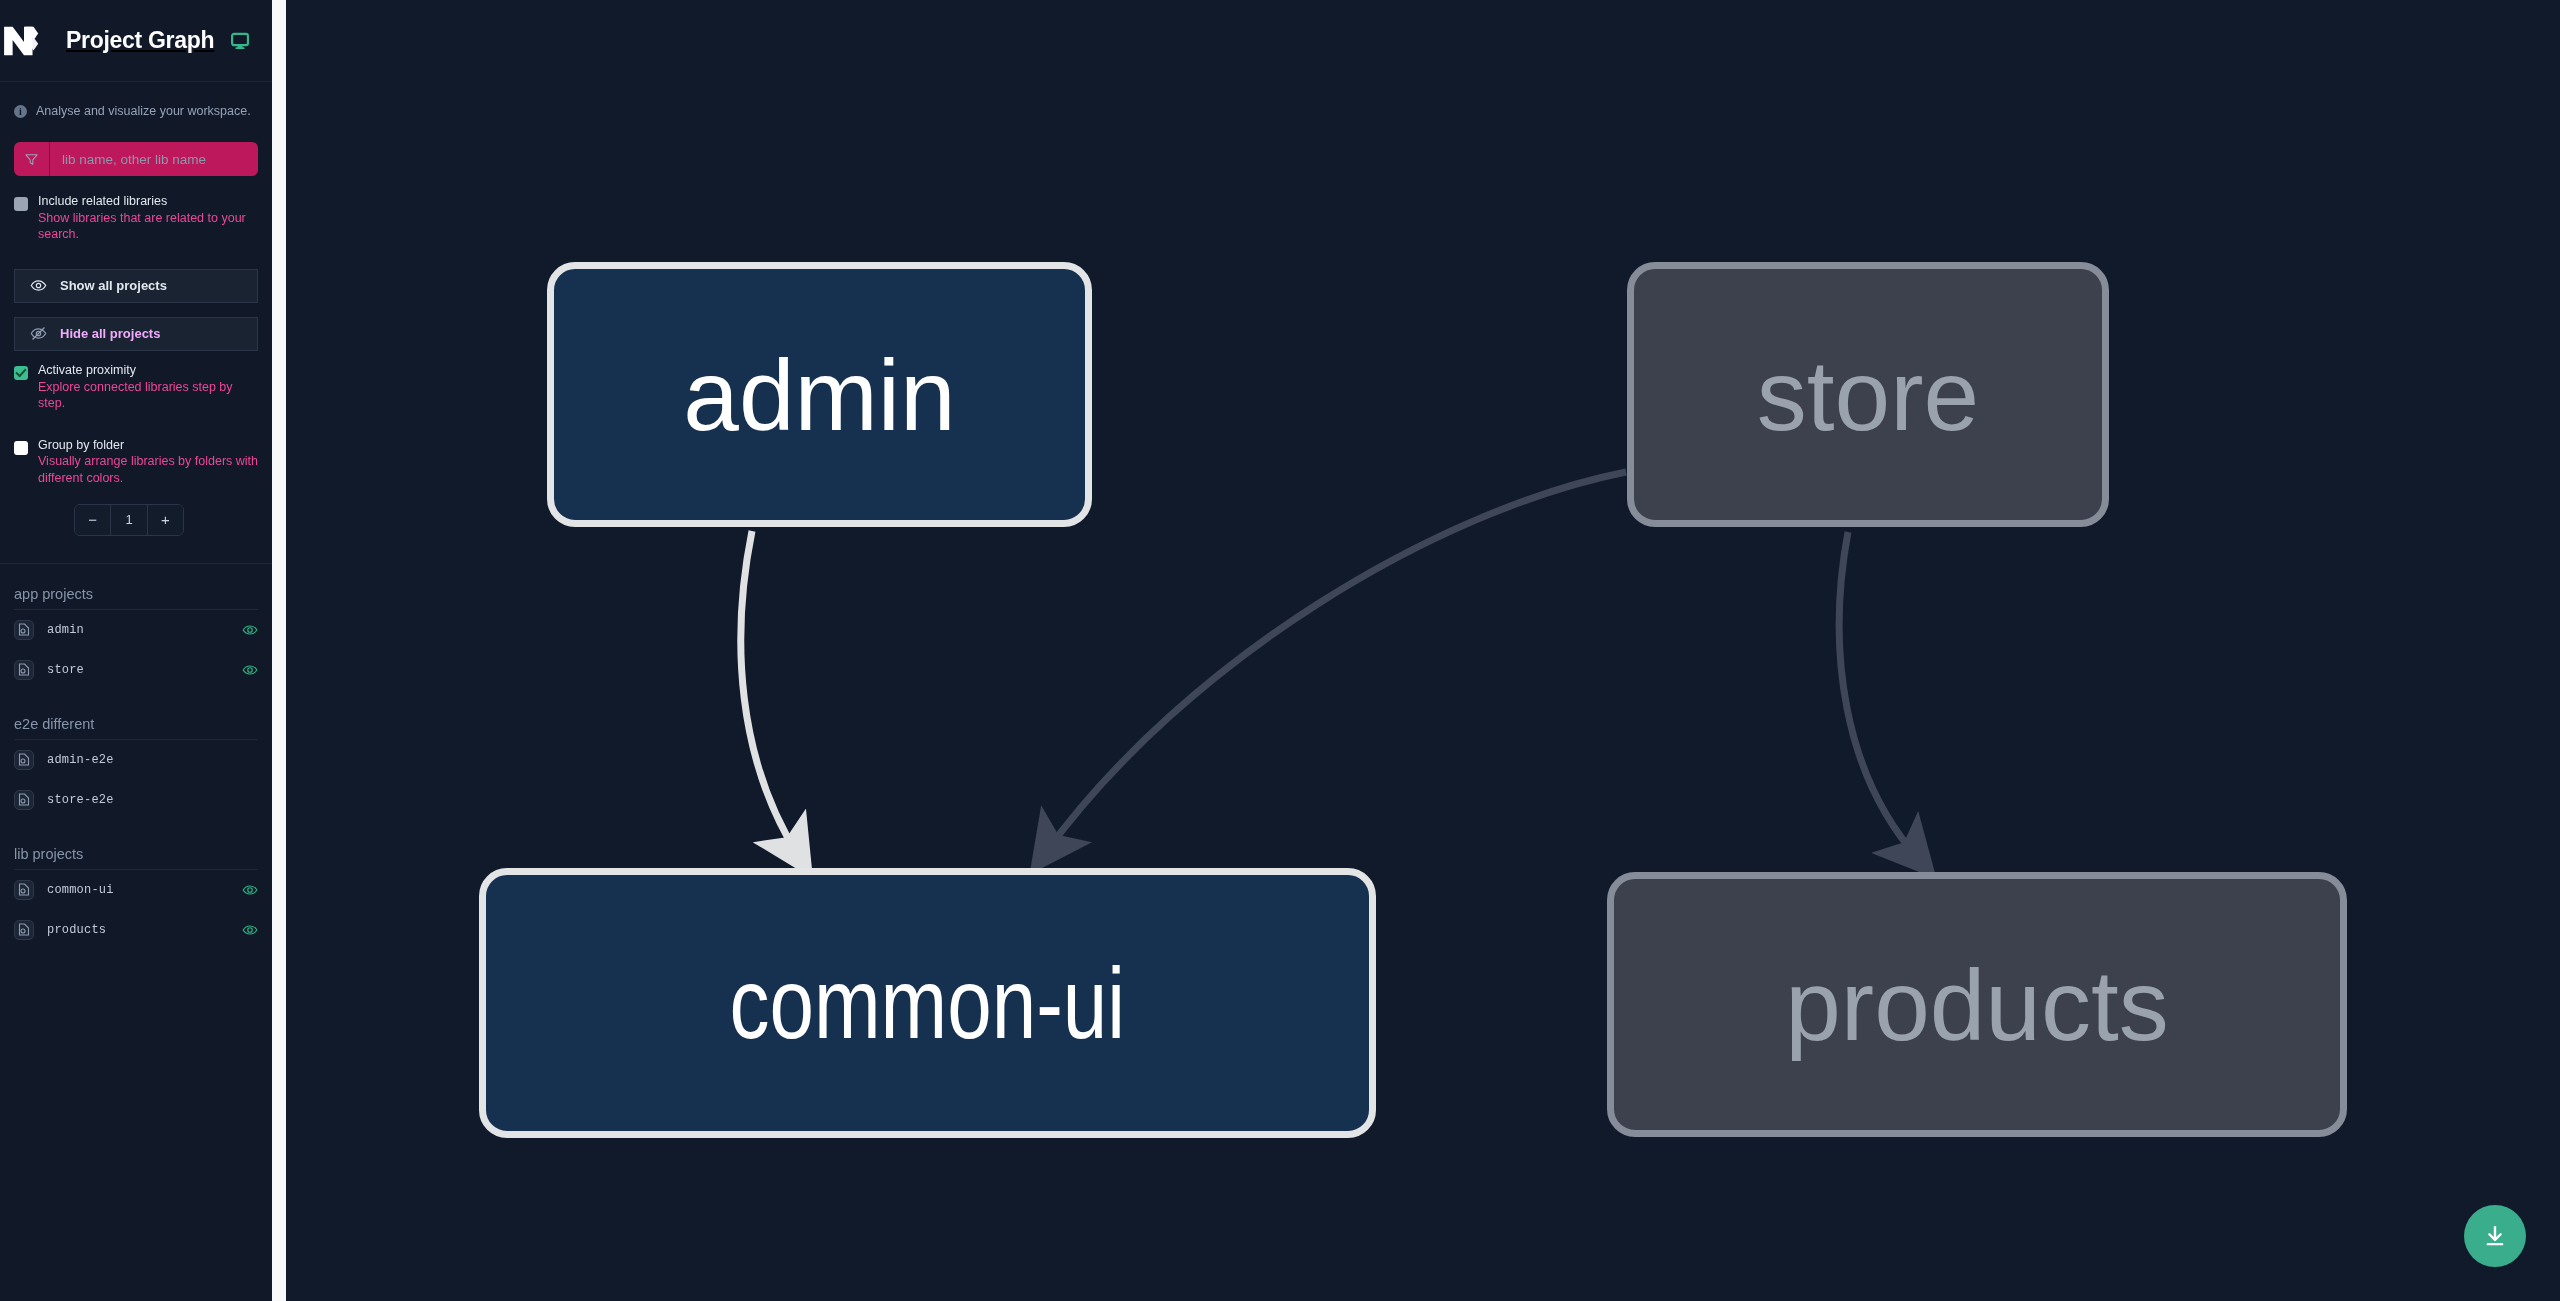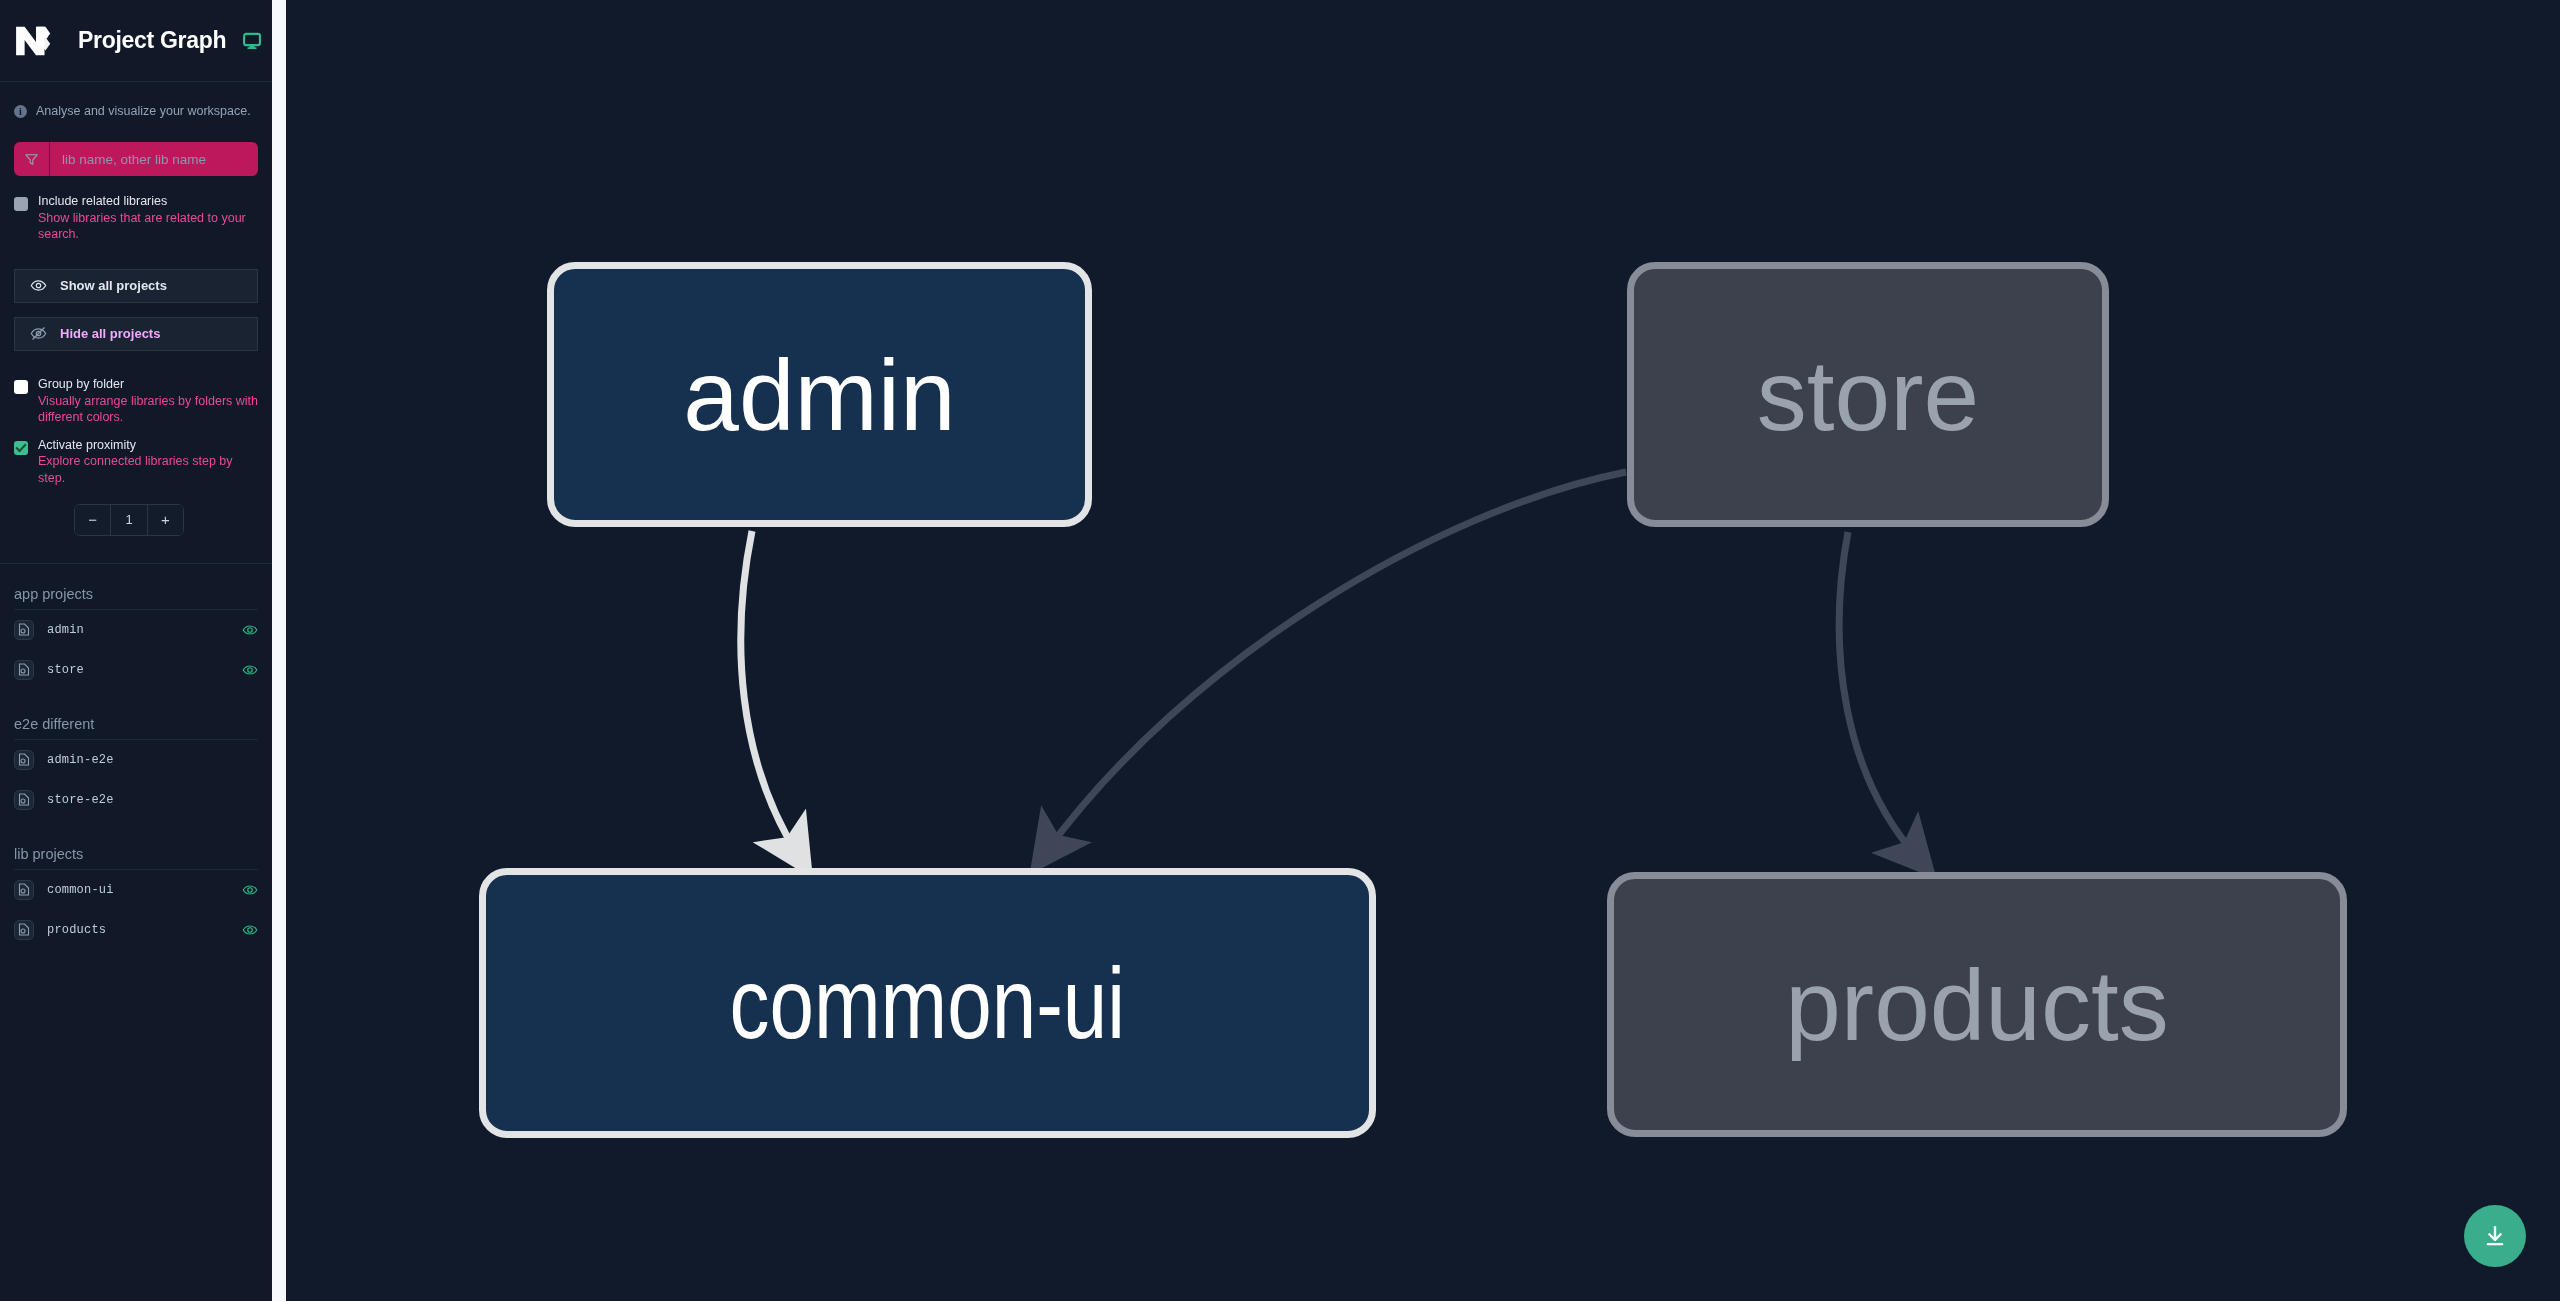--- a/index.html
+++ b/index.html
@@ -21,22 +21,23 @@
     overflow: hidden;
   }
   #sidebar-divider {
     flex: 0 0 14px; width: 14px; height: 1301px;
     background: #f7f8f9;
   }
 
   .sb-header {
     height: 82px; flex: 0 0 82px;
     display: flex; align-items: center;
-    padding-left: 14px;
+    padding-left: 2px;
     border-bottom: 1px solid #1d2738;
+    text-decoration: underline;
   }
   .nx-logo { width: 44px; height: 36px; flex: 0 0 44px; }
   .sb-title {
     color: #ffffff; font-size: 23px; font-weight: 700;
     margin-left: 20px; letter-spacing: -0.3px;
   }
   .monitor-icon { margin-left: 16px; width: 20px; height: 20px; display:block; }
 
   .sb-tagline {
     display: flex; align-items: center; gap: 9px;
@@ -242,33 +243,33 @@
 
     <div class="sb-btn muted">
       <svg width="17" height="17" viewBox="0 0 20 20">
         <path d="M1.5 10S4.5 4.6 10 4.6 18.5 10 18.5 10 15.5 15.4 10 15.4 1.5 10 1.5 10z" fill="none" stroke="#8d9aad" stroke-width="1.4"></path>
         <circle cx="10" cy="10" r="2.6" fill="none" stroke="#8d9aad" stroke-width="1.4"></circle>
         <line x1="3" y1="17" x2="17" y2="3" stroke="#8d9aad" stroke-width="1.5"></line>
       </svg>
       <span>Hide all projects</span>
     </div>
 
+    <div class="check-row" style="margin-top:12px;">
+      <span class="cbox green"></span>
+      <span class="check-txt">
+        <span class="check-title">Activate proximity</span>
+        <span class="check-desc">Explore connected libraries step by step.</span>
+      </span>
+    </div>
+
     <div class="check-row" style="margin-top:26px;">
       <span class="cbox white"></span>
       <span class="check-txt">
         <span class="check-title">Group by folder</span>
         <span class="check-desc">Visually arrange libraries by folders with different colors.</span>
-      </span>
-    </div>
-
-    <div class="check-row" style="margin-top:12px;">
-      <span class="cbox green"></span>
-      <span class="check-txt">
-        <span class="check-title">Activate proximity</span>
-        <span class="check-desc">Explore connected libraries step by step.</span>
       </span>
     </div>
 
     <div class="stepper">
       <div>−</div>
       <div class="mid">1</div>
       <div>+</div>
     </div>
 
     <div class="sb-sep"></div>

